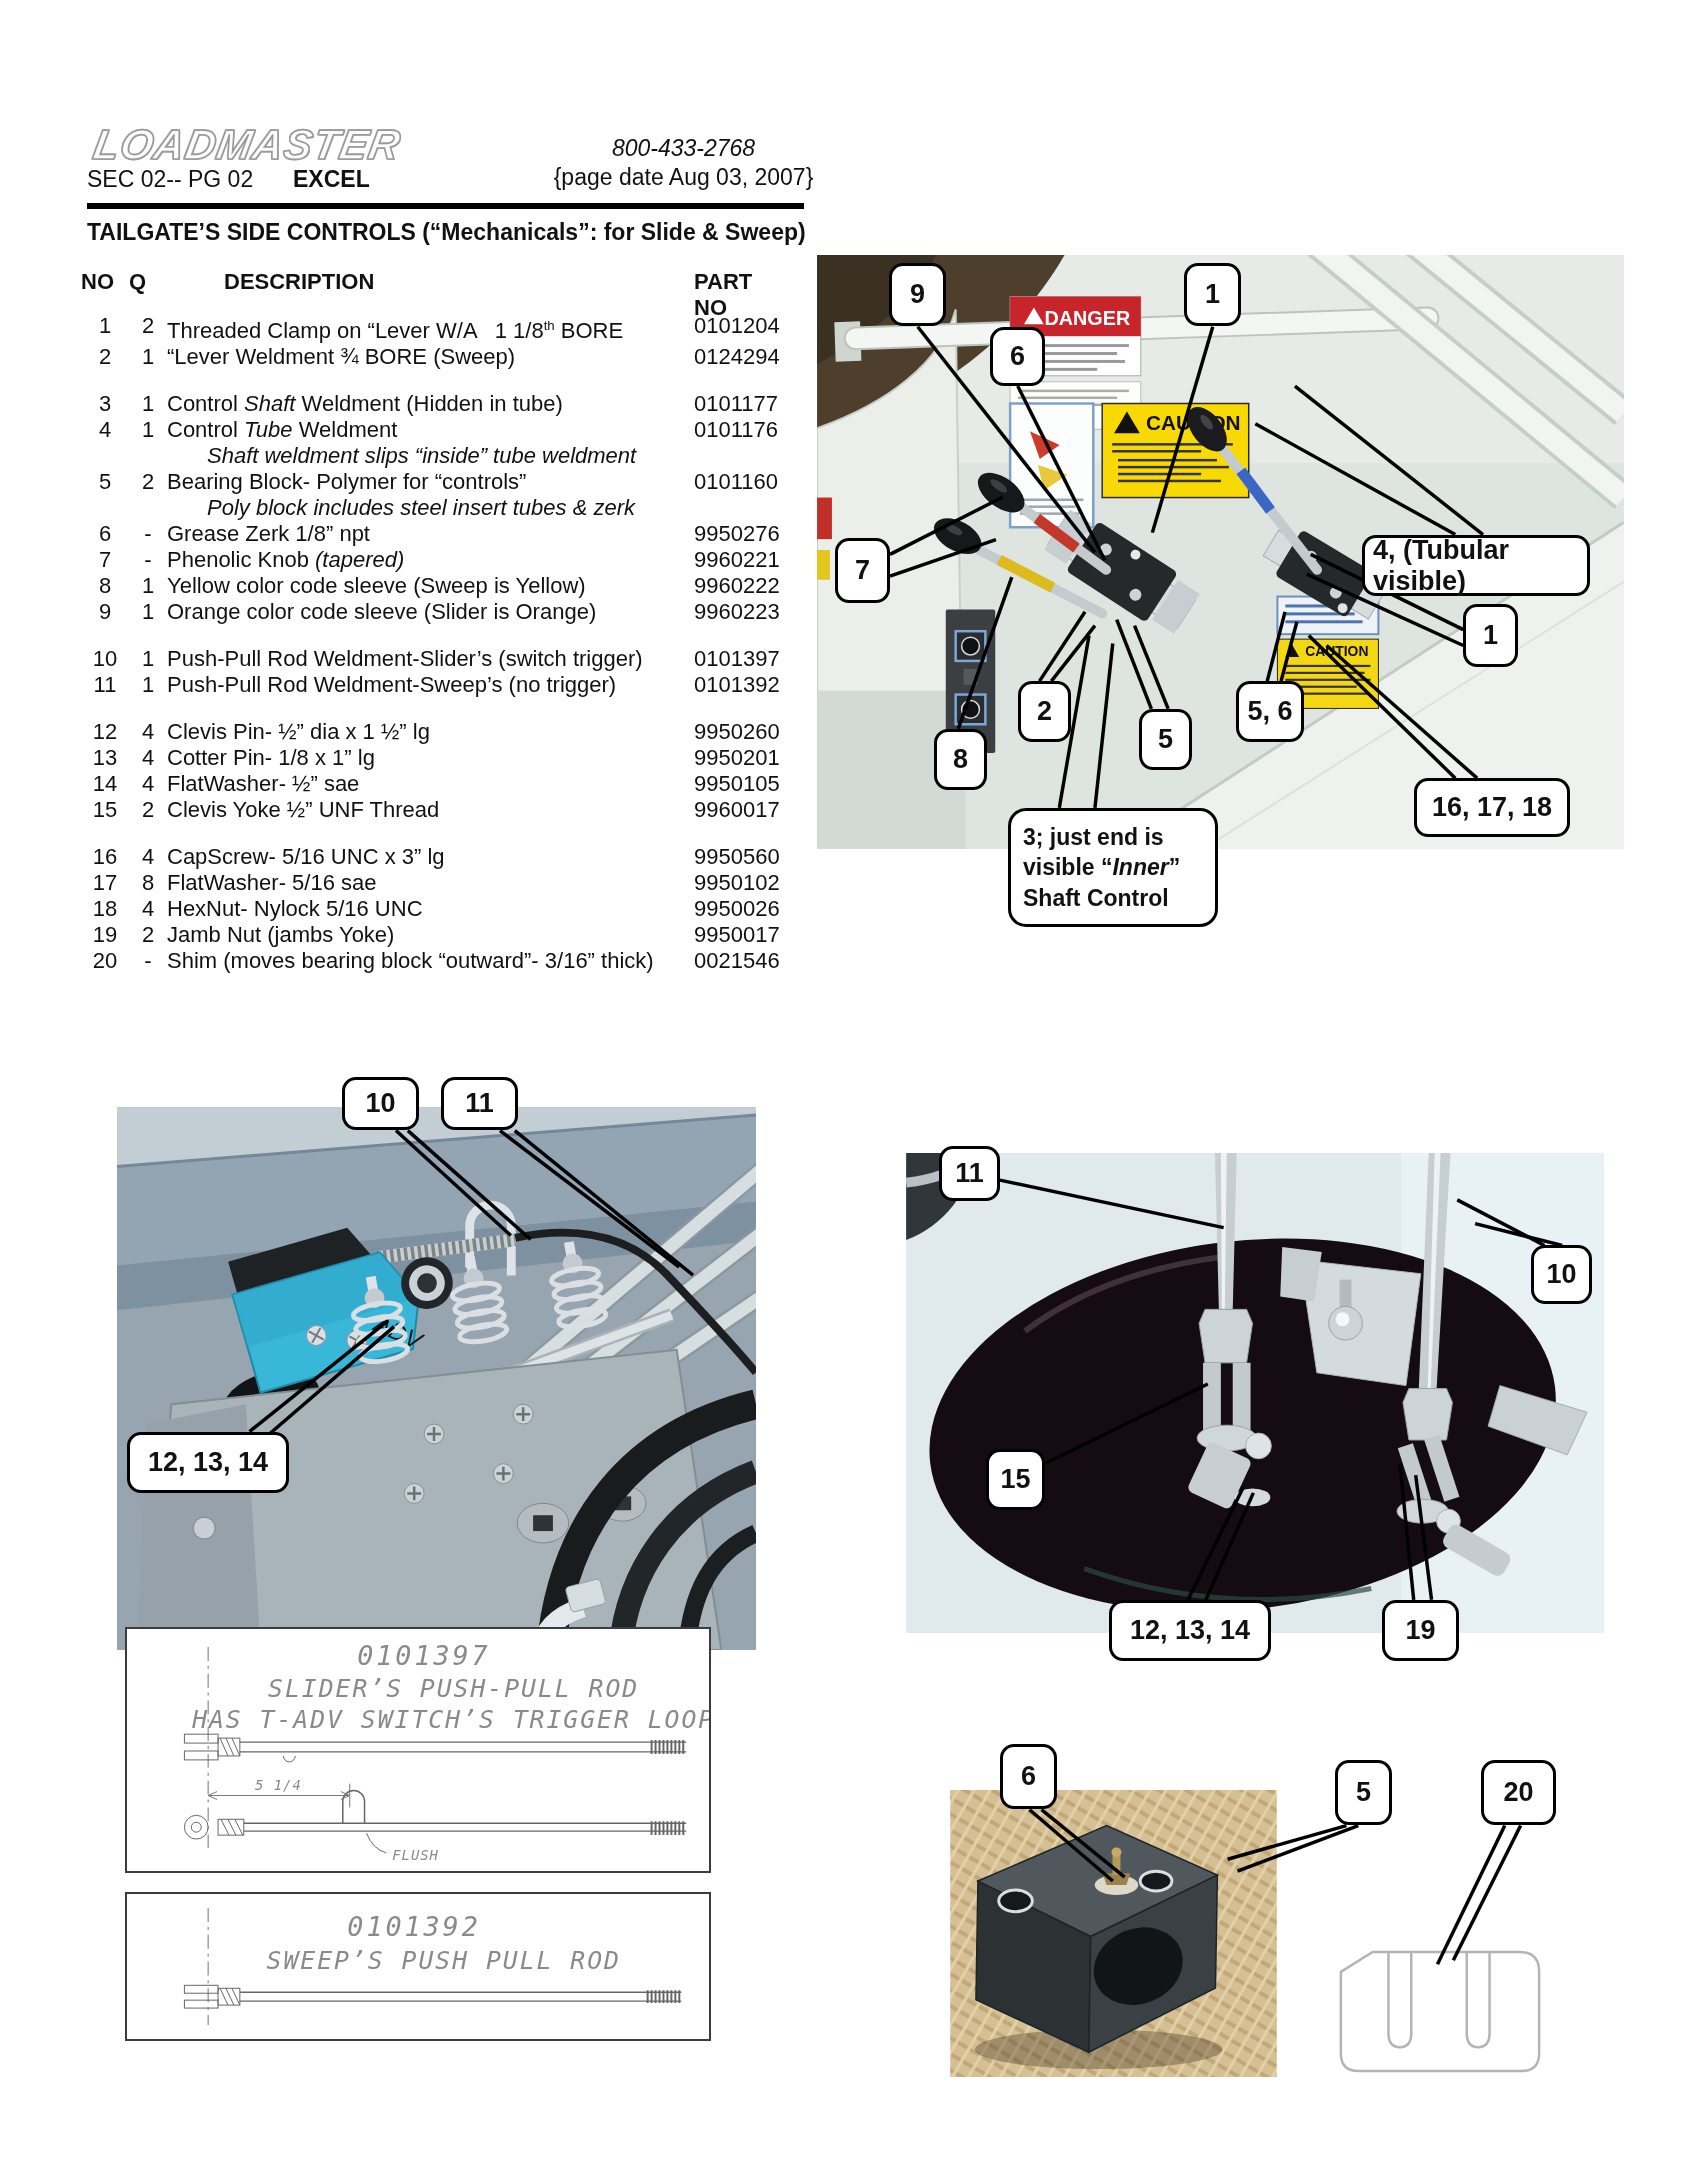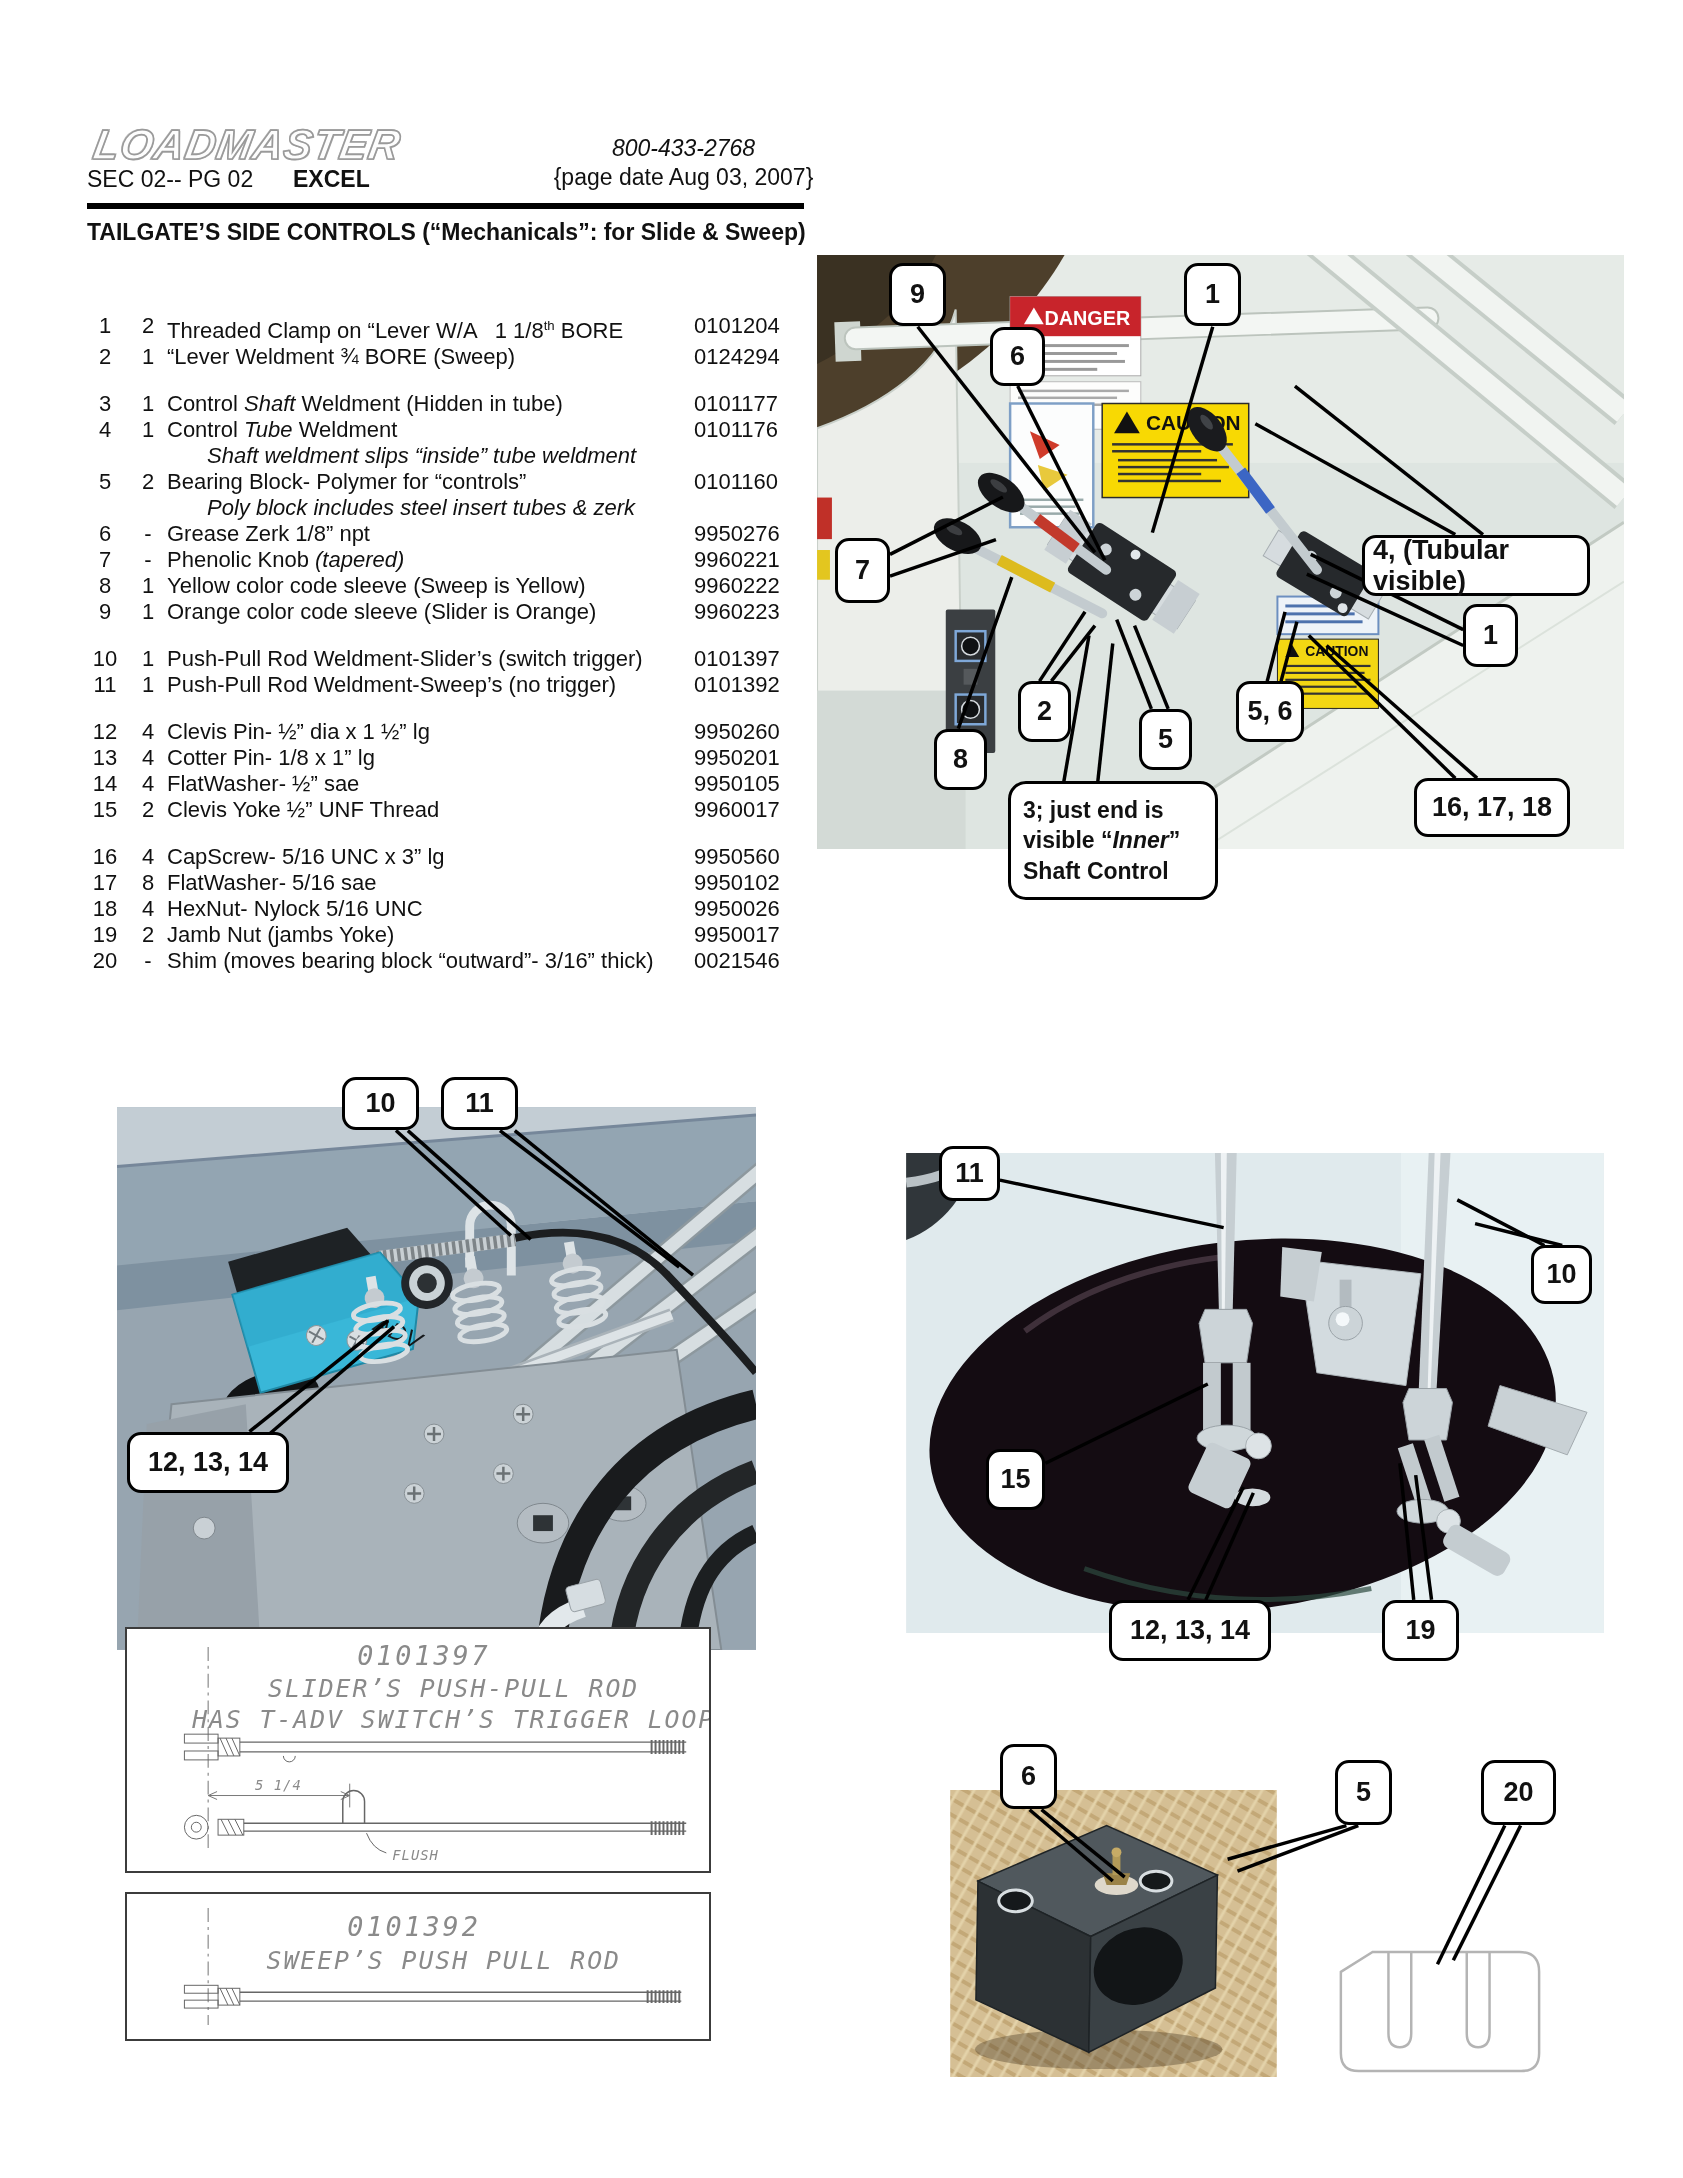--- a/index.html
+++ b/index.html
@@ -47,20 +47,26 @@
 <div id="page">
 
   <div class="logo">LOADMASTER</div>
   <div class="hdr-sec">SEC 02-- PG 02</div>
   <div class="hdr-brand">EXCEL</div>
   <div class="hdr-phone">800-433-2768</div>
   <div class="hdr-date">{page date Aug 03, 2007}</div>
   <div class="hdr-rule"></div>
   <div class="title">TAILGATE’S SIDE CONTROLS (“Mechanicals”: for Slide &amp; Sweep)</div>
 
+  <div class="tbl-head">
+    <span class="h-no">NO</span>
+    <span class="h-q">Q</span>
+    <span class="h-desc">DESCRIPTION</span>
+    <span class="h-part">PART NO</span>
+  </div>
   <div class="tbl-body">
       <div class="prow">
         <span class="c-no">1</span>
         <span class="c-q">2</span>
         <span class="c-desc"><span>Threaded Clamp on “Lever W/A   1 1/8</span><sup>th</sup><span> BORE</span></span>
         <span class="c-part">0101204</span>
       </div>
       <div class="prow">
         <span class="c-no">2</span>
         <span class="c-q">1</span>
@@ -590,21 +596,21 @@
       <div class="balloon" style="left: 1184px; top: 263px; width: 57px; height: 63px;">1</div>
       <div class="balloon" style="left: 990px; top: 327px; width: 55px; height: 59px;">6</div>
       <div class="balloon" style="left: 835px; top: 538px; width: 55px; height: 65px;">7</div>
       <div class="balloon" style="left: 1362px; top: 535px; width: 228px; height: 61px; padding-left: 8px;">4, (Tubular visible)</div>
       <div class="balloon" style="left: 1463px; top: 604px; width: 55px; height: 63px;">1</div>
       <div class="balloon" style="left: 1018px; top: 681px; width: 53px; height: 61px;">2</div>
       <div class="balloon" style="left: 1139px; top: 709px; width: 53px; height: 61px;">5</div>
       <div class="balloon" style="left: 934px; top: 729px; width: 53px; height: 61px;">8</div>
       <div class="balloon" style="left: 1236px; top: 681px; width: 68px; height: 61px;">5, 6</div>
       <div class="balloon" style="left: 1414px; top: 778px; width: 156px; height: 59px;">16, 17, 18</div>
-      <div class="balloon notebox" style="left: 1008px; top: 781px; width: 210px; height: 119px;">
+      <div class="balloon notebox" style="left: 1008px; top: 808px; width: 210px; height: 119px;">
         <div><span>3; just end is</span></div>
         <div><span>visible “</span><i>Inner</i><span>”</span></div>
         <div><span>Shaft Control</span></div>
       </div>
       <div class="balloon" style="left: 342px; top: 1077px; width: 77px; height: 53px;">10</div>
       <div class="balloon" style="left: 441px; top: 1077px; width: 77px; height: 53px;">11</div>
       <div class="balloon" style="left: 127px; top: 1432px; width: 162px; height: 61px;">12, 13, 14</div>
       <div class="balloon" style="left: 939px; top: 1146px; width: 61px; height: 55px;">11</div>
       <div class="balloon" style="left: 1531px; top: 1245px; width: 61px; height: 59px;">10</div>
       <div class="balloon" style="left: 986px; top: 1449px; width: 59px; height: 61px;">15</div>

